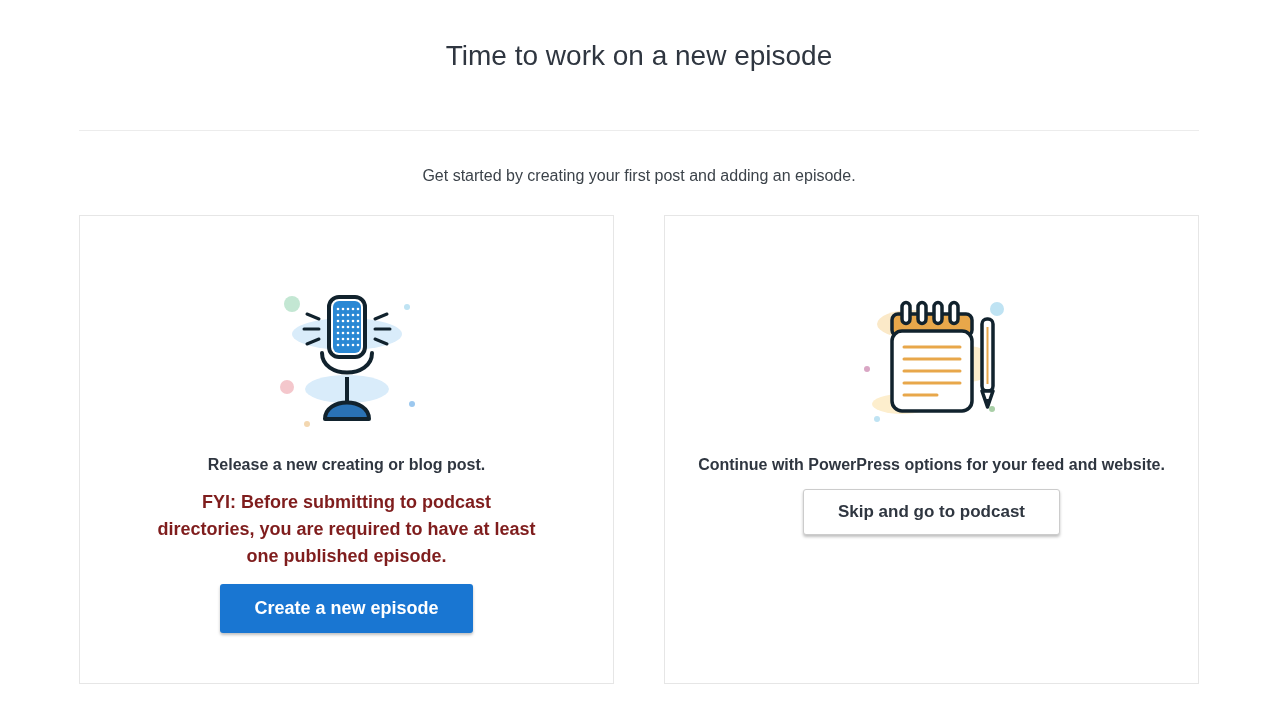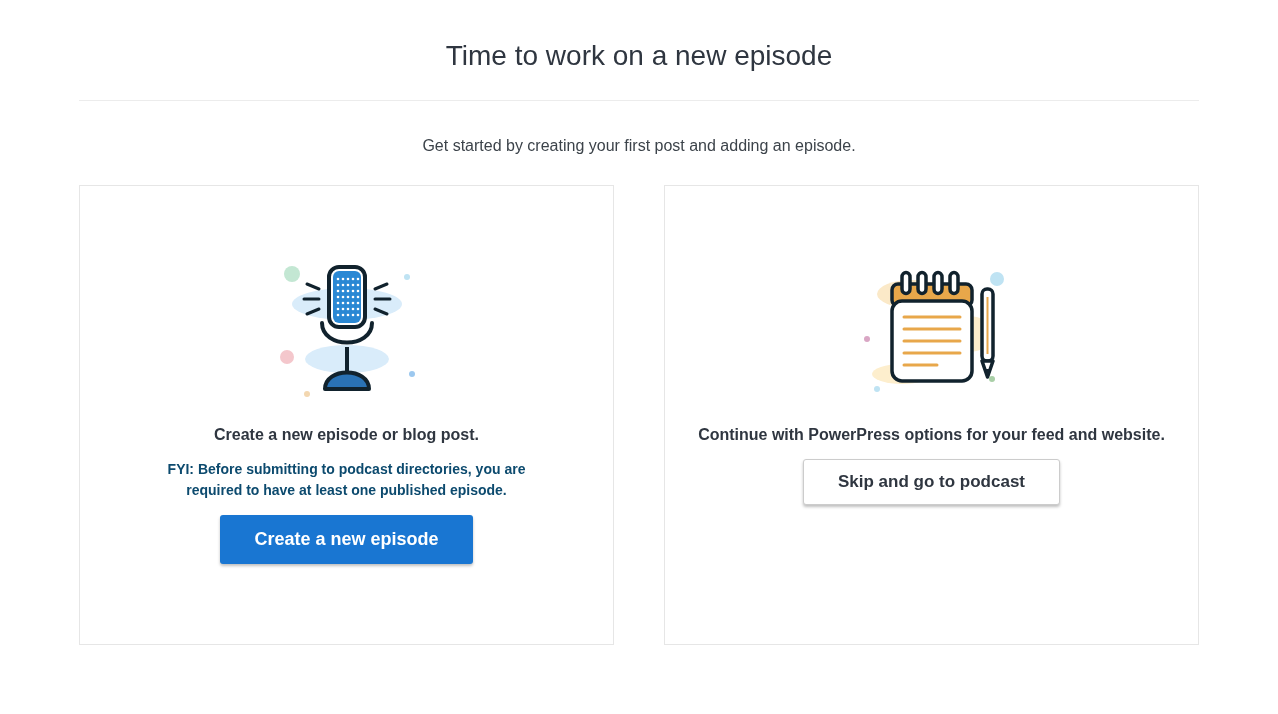--- a/index.html
+++ b/index.html
@@ -14,21 +14,21 @@
   .container {
     width: 1120px;
     margin: 0 auto;
     padding-top: 40px;
   }
   .page-title {
     text-align: center;
     font-size: 28px;
     font-weight: 400;
     color: #2f3640;
-    padding-bottom: 28px;
+    padding-bottom: 58px;
     border-bottom: 1px solid #ececec;
   }
   .subtitle {
     text-align: center;
     font-size: 16px;
     color: #3c434a;
     padding: 36px 0 30px 0;
   }
   .cards {
     display: flex;
@@ -51,23 +51,23 @@
     margin-bottom: 12px;
   }
   .card-heading {
     font-size: 16px;
     font-weight: 700;
     color: #2f3640;
     margin-bottom: 12px;
     line-height: 1.5;
   }
   .card-note {
-    font-size: 14px;
+    font-size: 18px;
     font-weight: 700;
-    color: #0c4a6e;
+    color: #7f1d1d;
     max-width: 380px;
     margin: 0 auto 14px auto;
     line-height: 1.5;
   }
   .btn {
     display: inline-block;
     font-size: 18px;
     font-weight: 700;
     padding: 14px 34px;
     border-radius: 3px;
@@ -160,21 +160,21 @@
           <line x1="128" y1="50" x2="143" y2="50" stroke="#11222d" stroke-width="3" stroke-linecap="round"></line>
           <line x1="128" y1="60" x2="140" y2="65" stroke="#11222d" stroke-width="3" stroke-linecap="round"></line>
 
           <path d="M75 74 C75 100, 125 100, 125 74" fill="none" stroke="#11222d" stroke-width="4" stroke-linecap="round"></path>
 
           <line x1="100" y1="98" x2="100" y2="122" stroke="#11222d" stroke-width="4"></line>
 
           <path d="M78 140 C78 118, 122 118, 122 140 Z" fill="#2a72b5" stroke="#11222d" stroke-width="4" stroke-linejoin="round"></path>
         </svg>
       </div>
-      <div class="card-heading">Create a new episode or blog post.</div>
+      <div class="card-heading">Release a new creating or blog post.</div>
       <div class="card-note">FYI: Before submitting to podcast directories, you are required to have at least one published episode.</div>
       <button class="btn btn-primary">Create a new episode</button>
     </div>
 
     <div class="card">
       <div class="illustration">
         <svg width="200" height="160" viewBox="0 0 200 160">
 
           <ellipse cx="80" cy="45" rx="35" ry="14" fill="#fbe9c8"></ellipse>
           <ellipse cx="135" cy="85" rx="28" ry="18" fill="#fdeecd"></ellipse>

